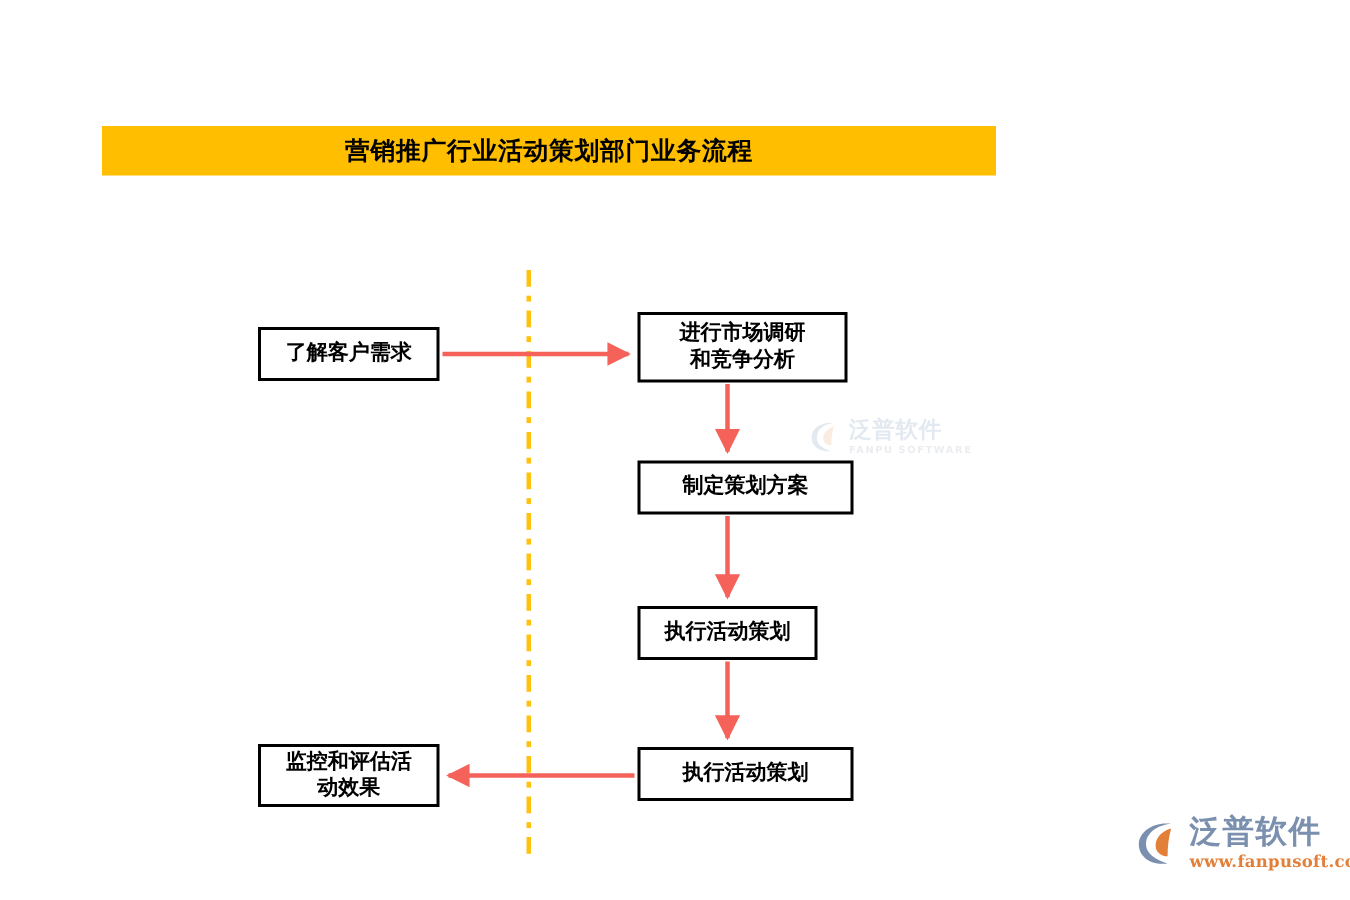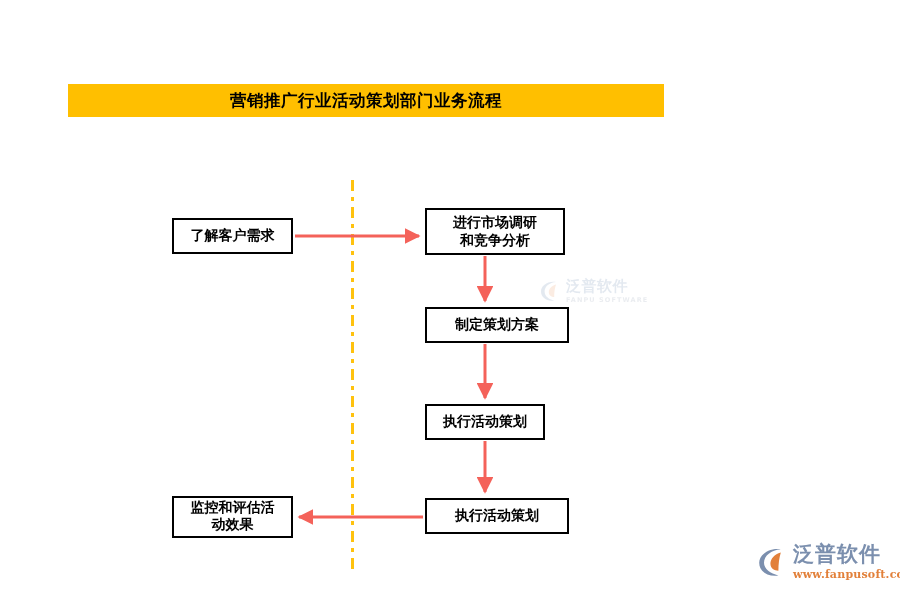--- a/index.html
+++ b/index.html
@@ -74,21 +74,21 @@
     color: #000000;
     line-height: 1.25;
     white-space: pre-line;
   }
 
   .node-understand  { left:172px; top:218px; width:121px; height:36px; }
   .node-research    { left:425px; top:208px; width:140px; height:47px; }
   .node-plan        { left:425px; top:307px; width:144px; height:36px; }
   .node-confirm     { left:425px; top:404px; width:120px; height:36px; }
   .node-execute     { left:425px; top:498px; width:144px; height:36px; }
-  .node-monitor     { left:172px; top:496px; width:121px; height:42px;font-family:Liberation Mono, monospace; }
+  .node-monitor     { left:172px; top:496px; width:121px; height:42px; }
 
   
   .arrow-layer {
     position: absolute;
     left: 0;
     top: 0;
     width: 900px;
     height: 600px;
     z-index: 3;
     pointer-events: none;

